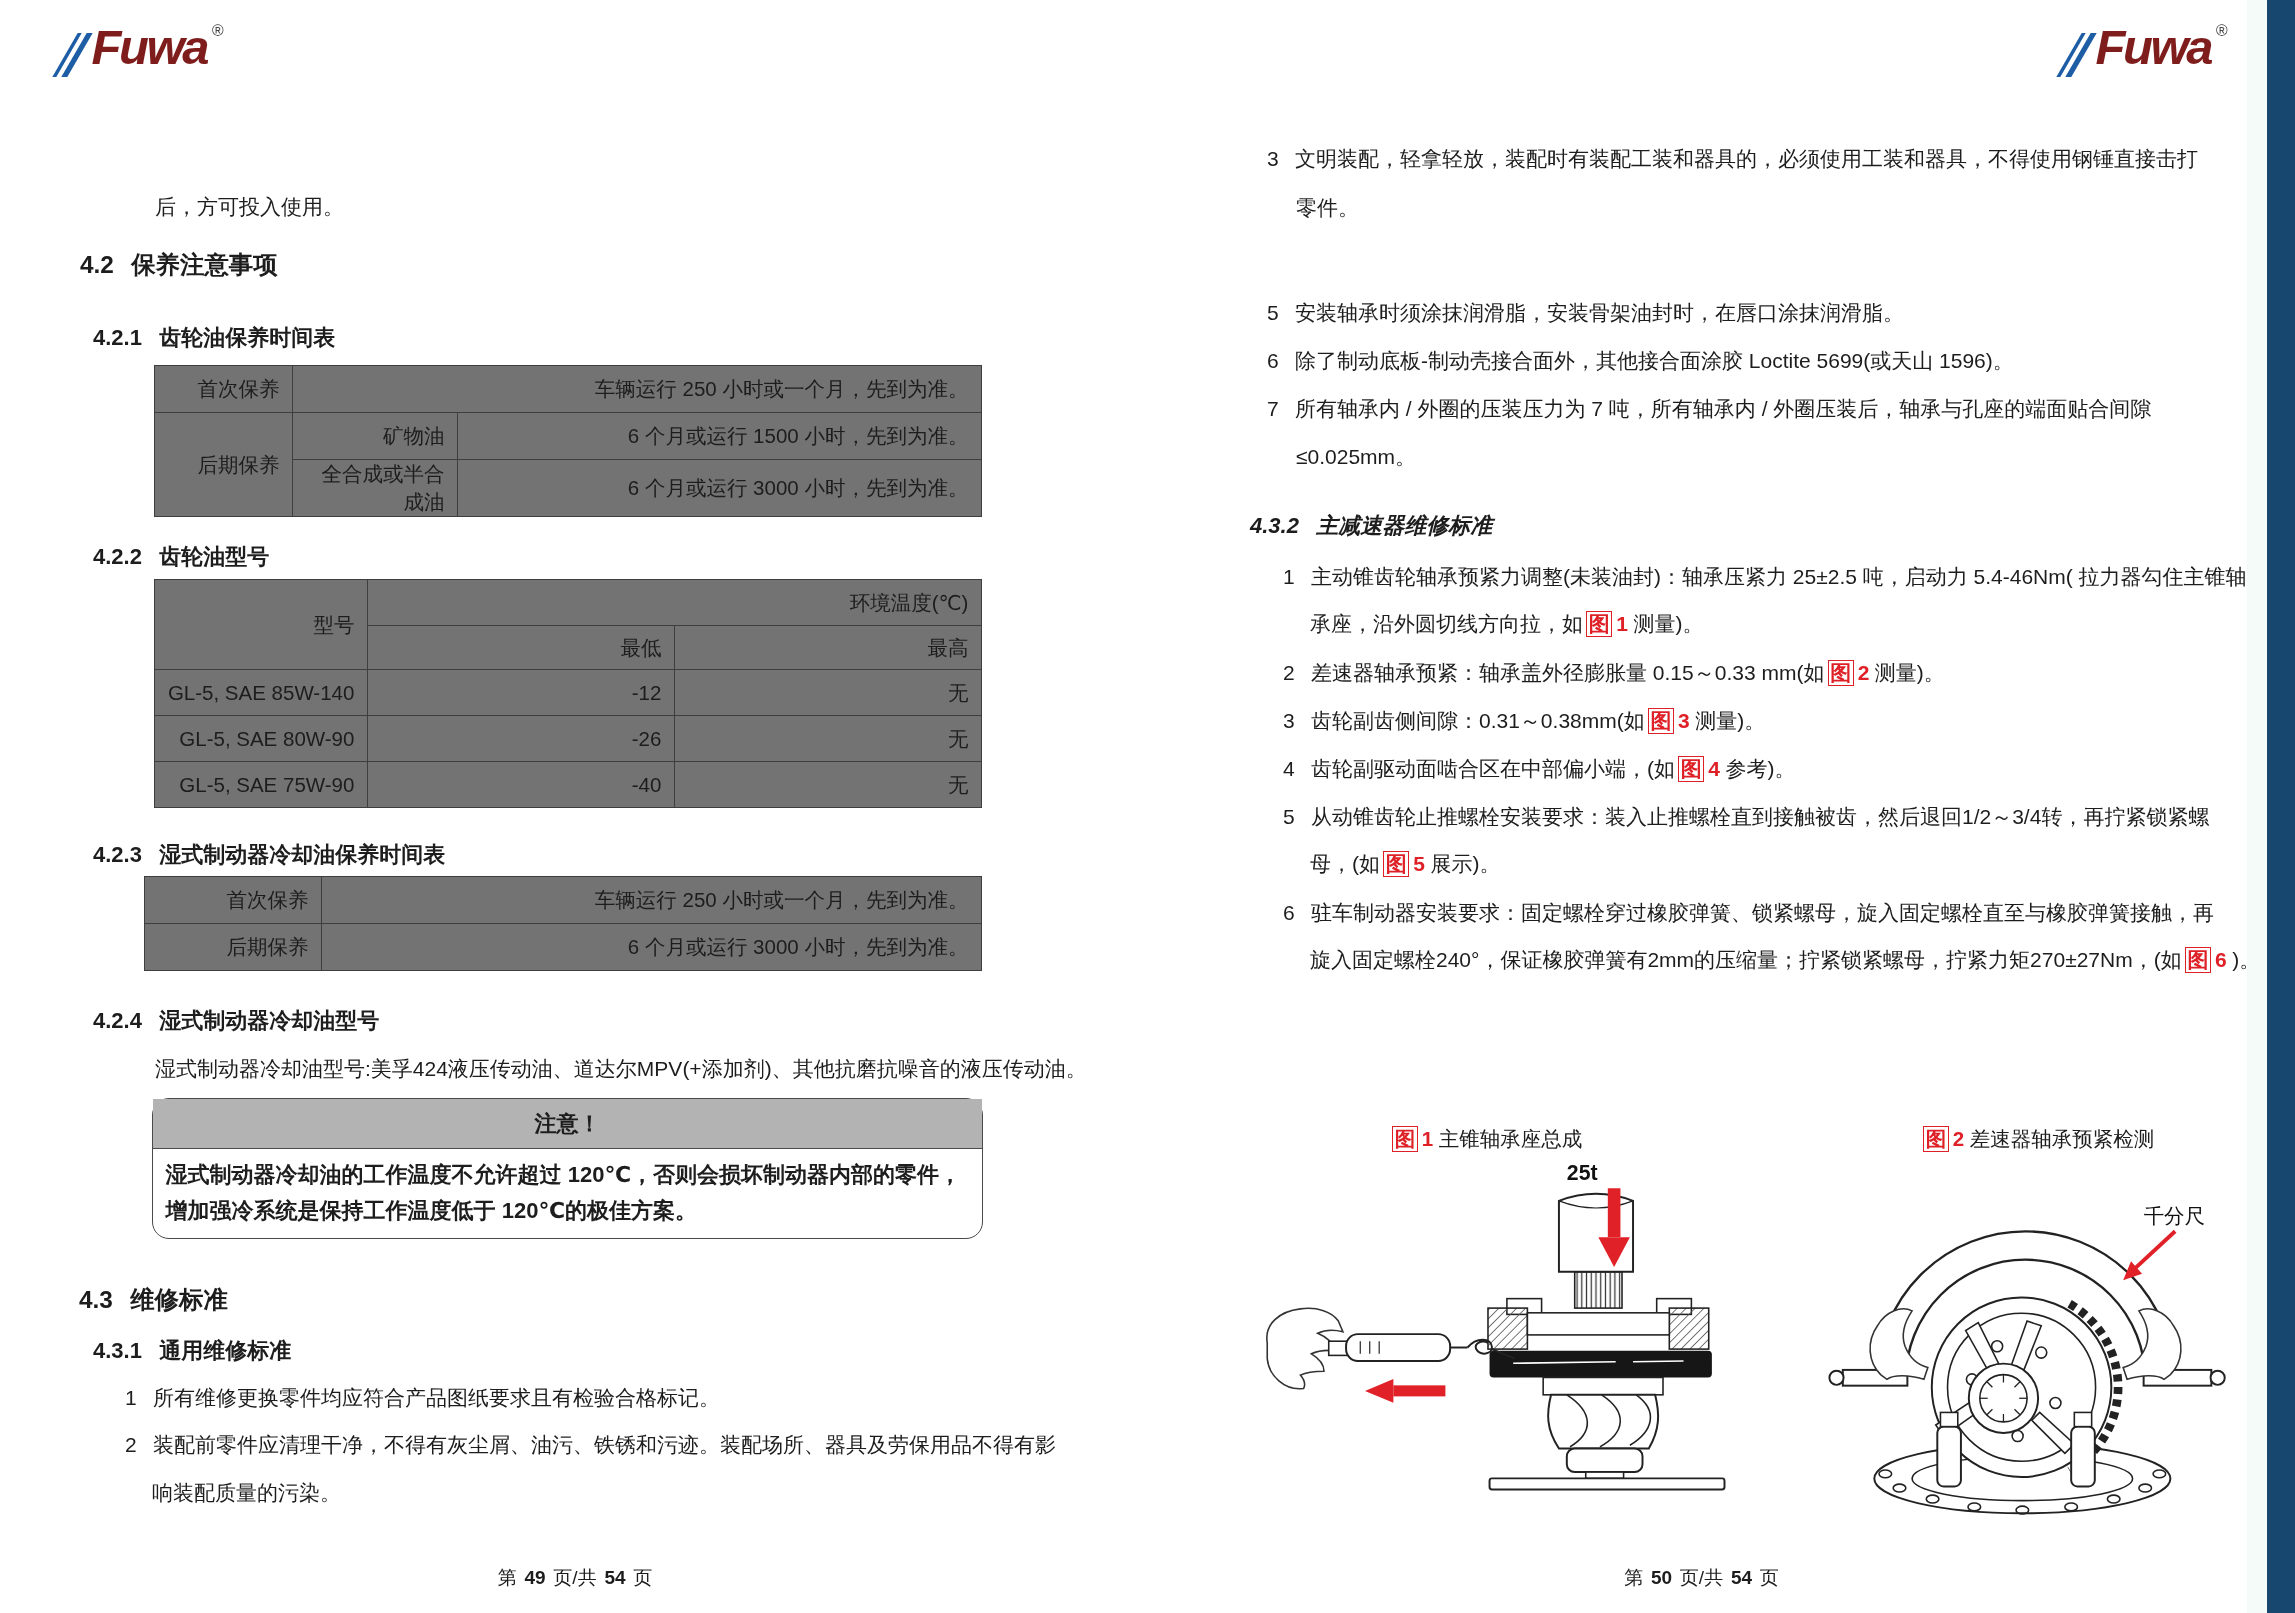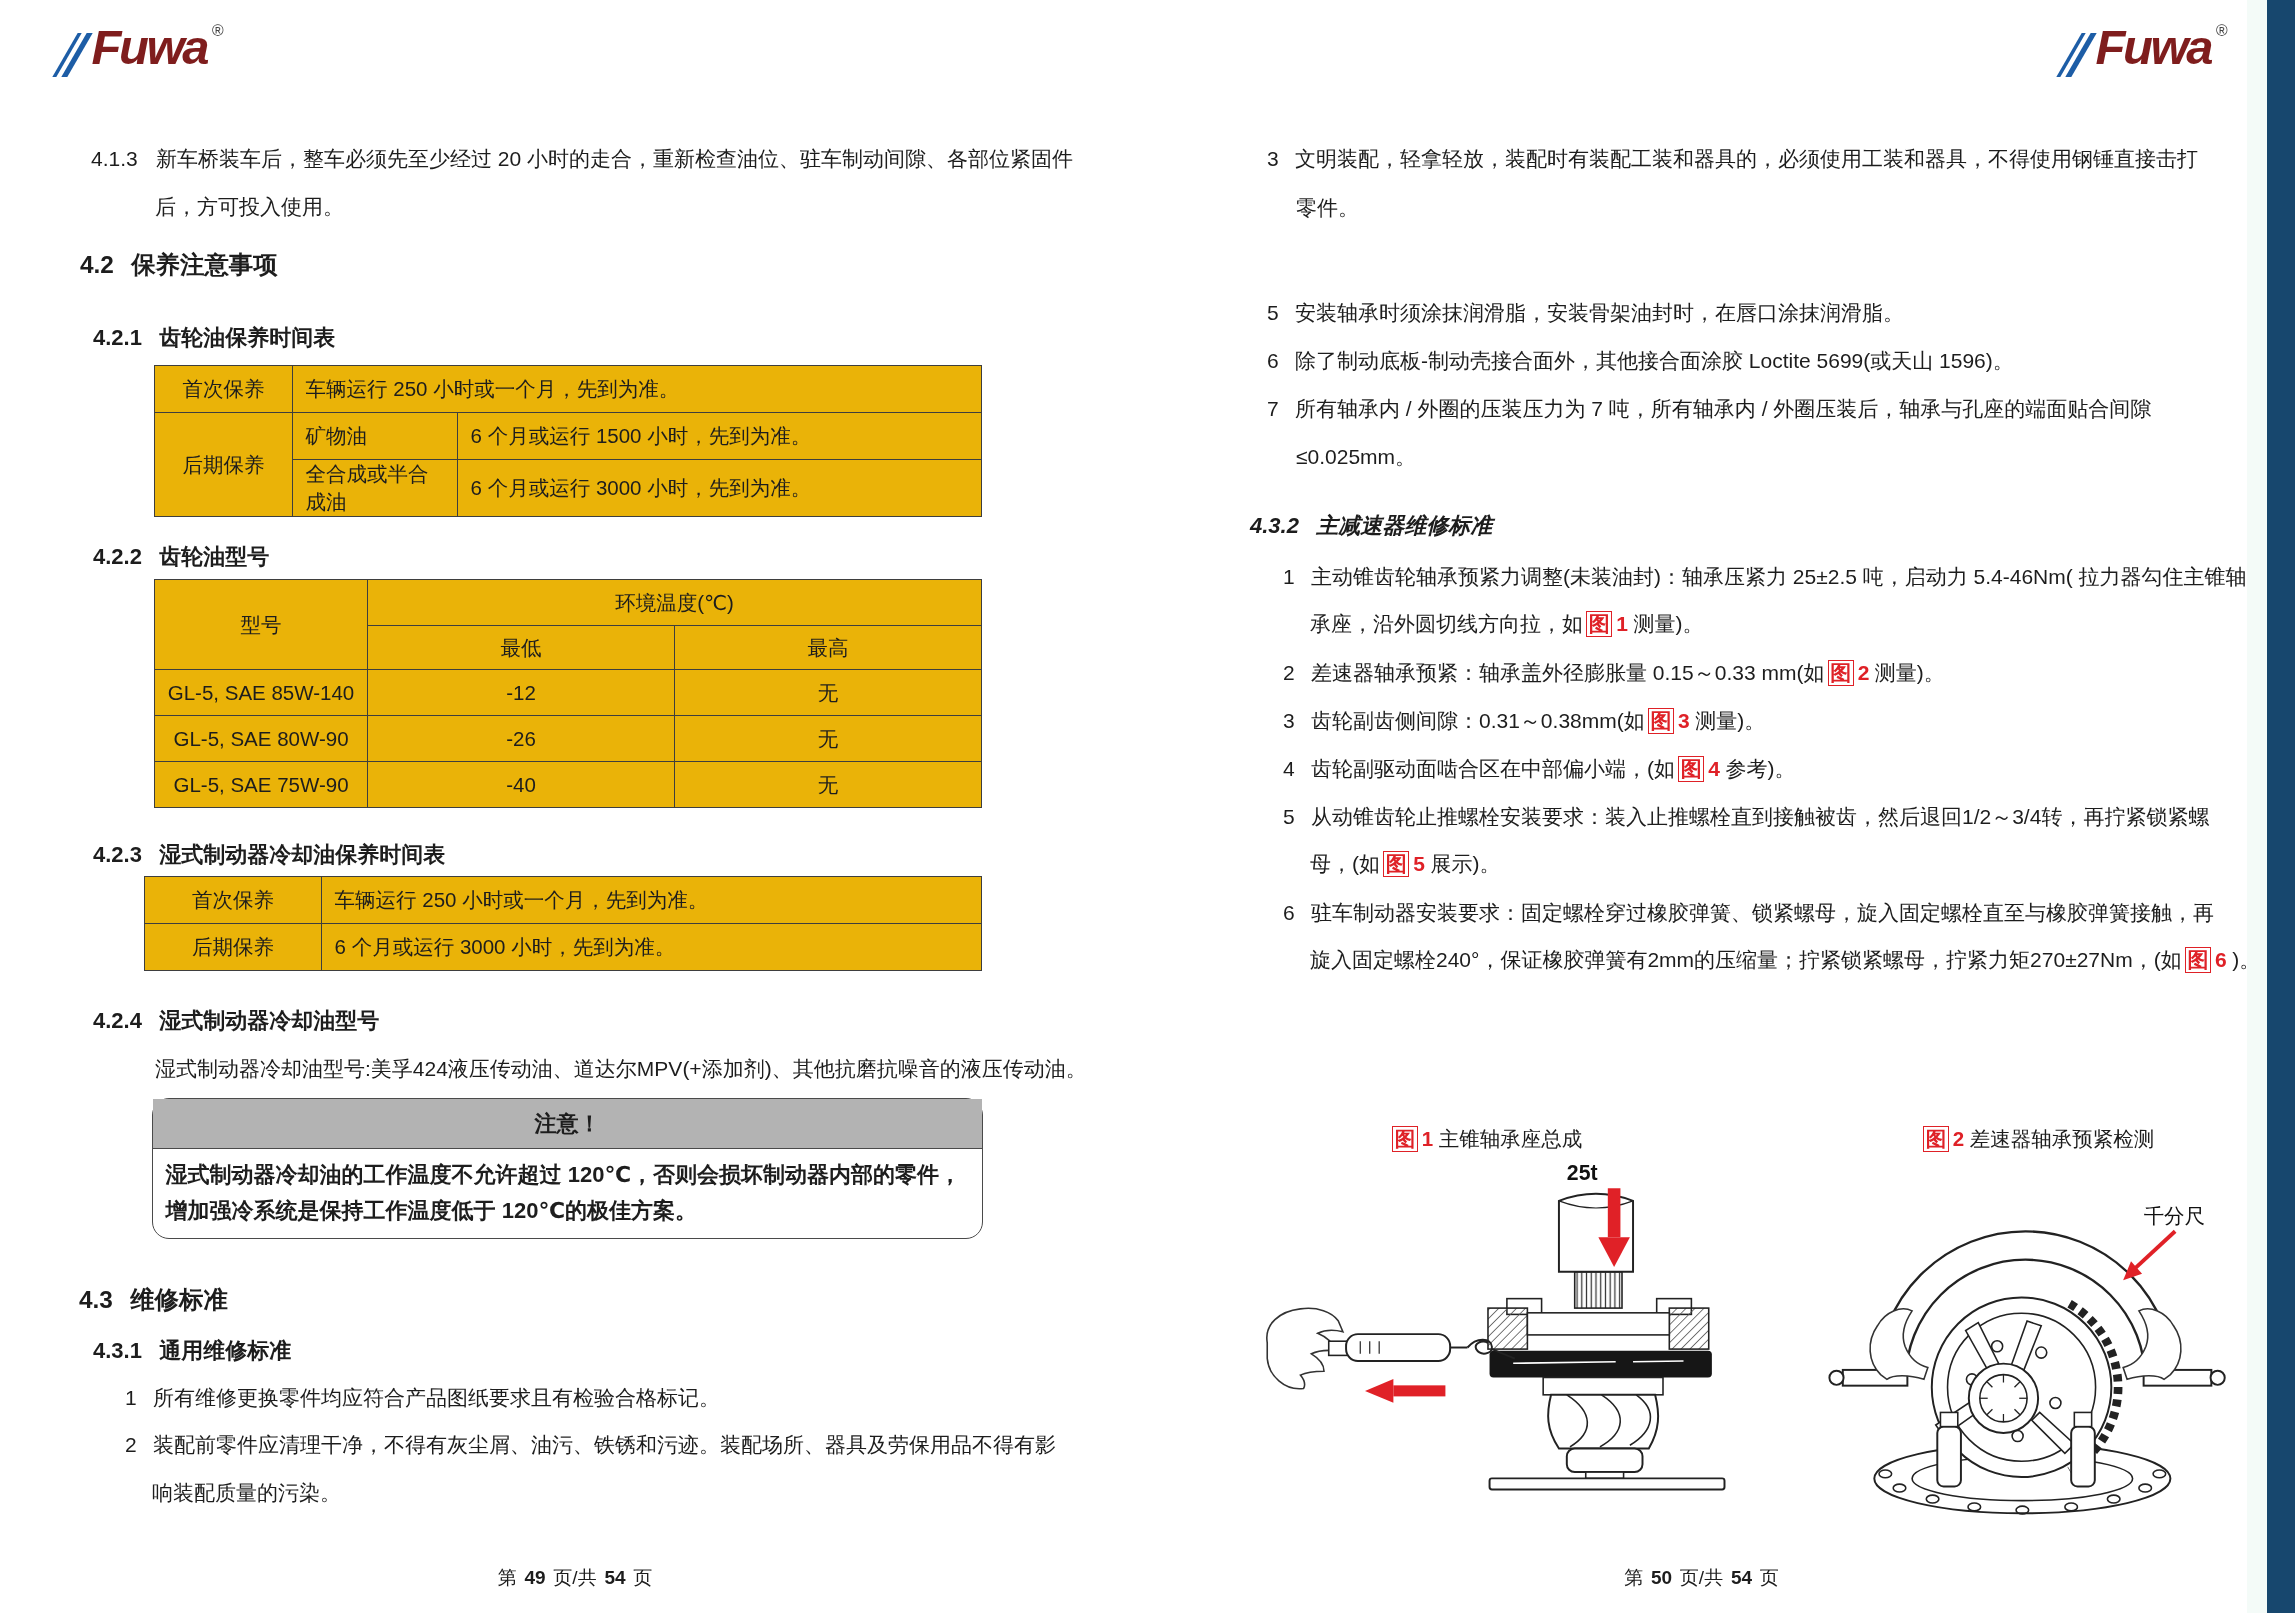--- a/index.html
+++ b/index.html
@@ -16,21 +16,21 @@
   .hnum { margin-right:17.3px; }
   
   .logo { position:absolute; display:flex; align-items:flex-start; }
   .slashes { display:flex; margin-top:11px; margin-right:7px; }
   .slash { background:#1d5da6; transform:skewX(-30deg); margin-right:4.7px; height:44px; }
   .slash.s1 { width:3.9px; } .slash.s2 { width:6.3px; }
   .brand { font-size:49px; font-weight:800; font-style:italic; color:#7f1d1d; letter-spacing:-2.4px; line-height:1.05; }
   .reg { font-size:15.8px; color:#444; margin-left:4.7px; margin-top:0px; }
   
   table.doc { position:absolute; border-collapse:collapse; table-layout:fixed; font-size:20.5px; }
-  table.doc td { border:1.6px solid #3e3e3e; padding:0 12.6px; vertical-align:middle; background:#eab308; }
+  table.doc td { border:1.6px solid #3e3e3e; padding:0 12.6px; vertical-align:middle; background:#737373;text-align:right; }
   td.c { text-align:center; padding:0 3.2px; }
   
   .notice { position:absolute; border:1.6px solid #4a4a4a; background:#fff; }
   .notice-head { background:#b3b3b3; height:49px; display:flex; align-items:center; justify-content:center;
                  font-weight:bold; font-size:22px; border-bottom:1.6px solid #4a4a4a; }
   .notice-body { padding:7.9px 12.6px 9.5px 12.6px; font-weight:bold; font-size:22px; line-height:36px; }
   
   .figbox { display:inline-block; color:#df2127; border:1.6px solid #df2127; font-weight:bold;
             padding:0 1.6px; margin:0 3.9px 0 3.2px; line-height:23.6px; }
   .fignum { color:#df2127; font-weight:bold; margin-right:5.5px; }
@@ -50,23 +50,20 @@
 
   <div class="logo" style="left:65px; top:22px;">
     <div class="slashes">
       <div class="slash s1"></div>
         <div class="slash s2"></div>
     </div>
     <div class="brand">Fuwa</div>
     <div class="reg">®</div>
   </div>
 
-  <div class="tline" style="left:91px; top:143px;">
-    <span class="inum-wide">4.1.3</span><span>新车桥装车后，整车必须先至少经过 20 小时的走合，重新检查油位、驻车制动间隙、各部位紧固件</span>
-  </div>
   <div class="tline" style="left:155px; top:191px;">后，方可投入使用。</div>
 
   <div class="hmajor" style="left:80px; top:249px;">
     <span class="hnum">4.2</span><span>保养注意事项</span>
   </div>
 
   <div class="hsub" style="left:93px; top:323px;">
     <span class="hnum">4.2.1</span><span>齿轮油保养时间表</span>
   </div>
 

